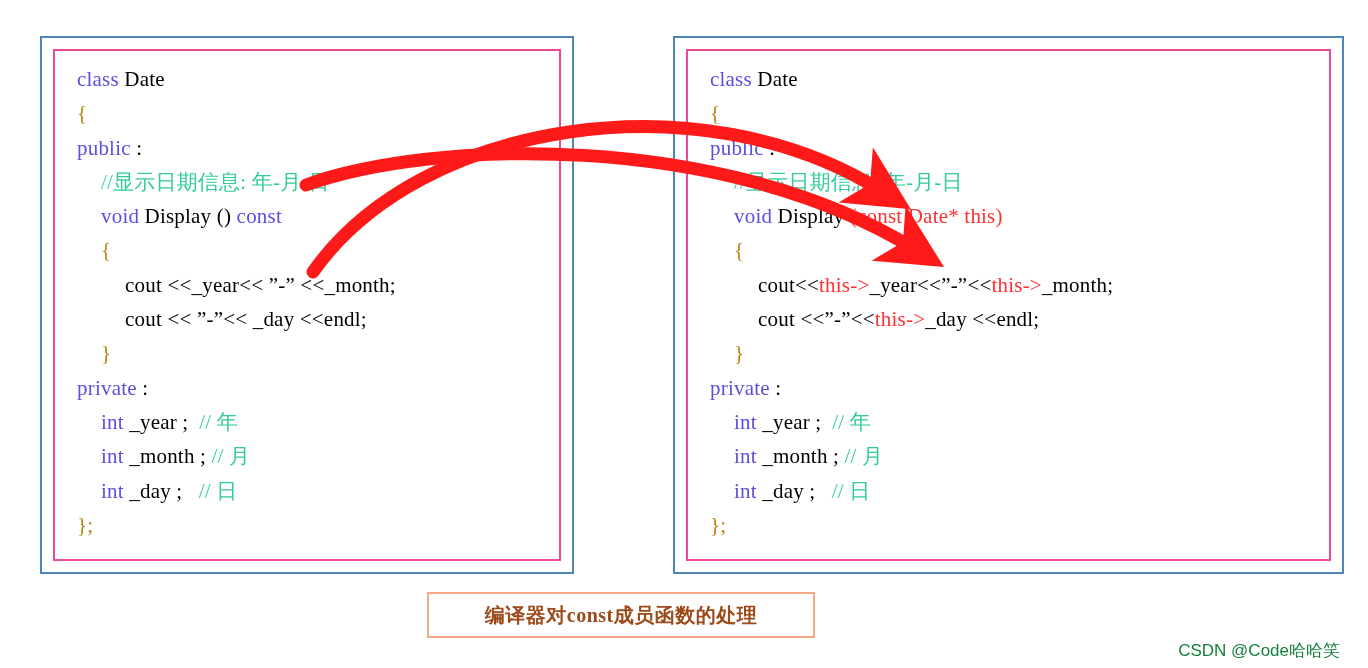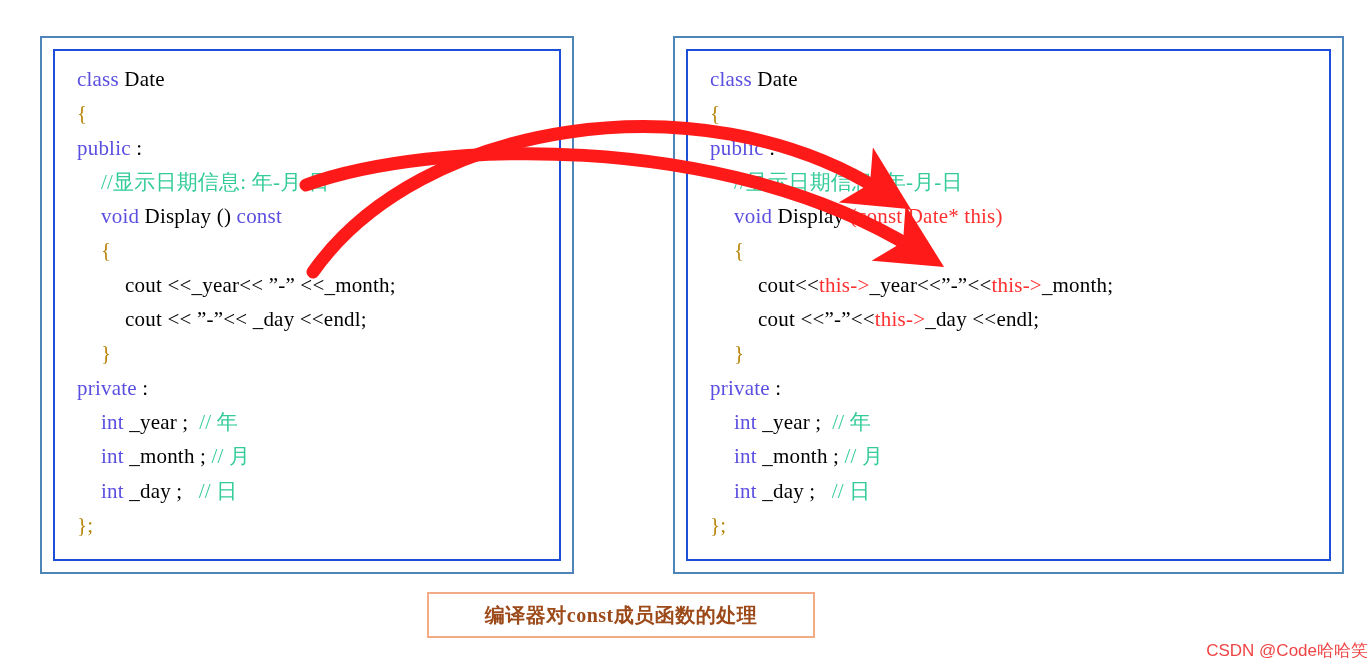--- a/index.html
+++ b/index.html
@@ -22,21 +22,21 @@
     border: 2px solid #4e85b8;
     background: #ffffff;
   }
   .panel-inner {
     position: absolute;
     left: 11px;
     top: 11px;
     right: 11px;
     bottom: 11px;
     box-sizing: border-box;
-    border: 2px solid #1d4ed8;
+    border: 2px solid #ec4899;
     background: #ffffff;
     overflow: hidden;
   }
   .code {
     position: absolute;
     left: 22px;
     top: 11px;
     font-family: "Liberation Serif", "DejaVu Serif", serif;
     font-size: 21px;
     line-height: 34.3px;
@@ -80,23 +80,23 @@
     font-size: 20px;
     font-weight: bold;
     font-family: Liberation Serif, serif;
     letter-spacing: 0.5px;
     white-space: nowrap;
   }
 
   
   #watermark {
     position: absolute;
-    right: 0;
+    right: 28px;
     bottom: 6px;
-    color: #ef4444;
+    color: #15803d;
     font-size: 17px;
     font-family: "Liberation Sans", sans-serif;
     white-space: nowrap;
     margin-top: 44px;
   }
 </style>
 </head>
 <body>
 
 <div class="panel" id="panel-left">

